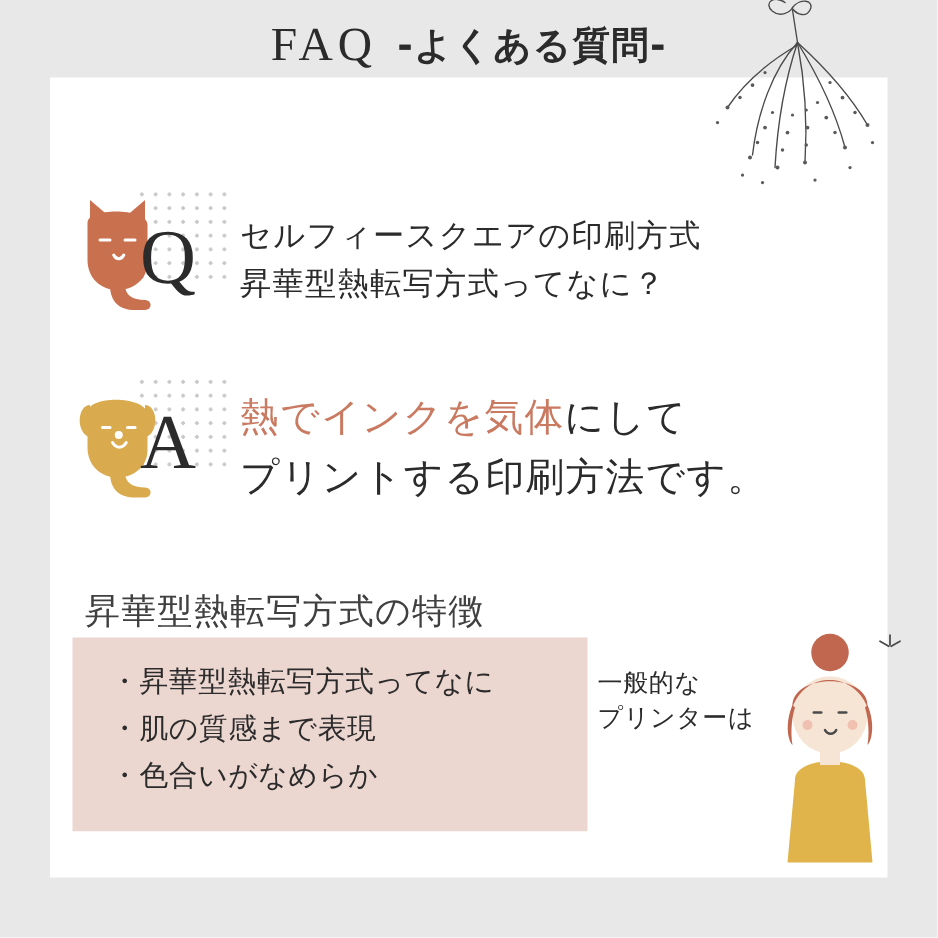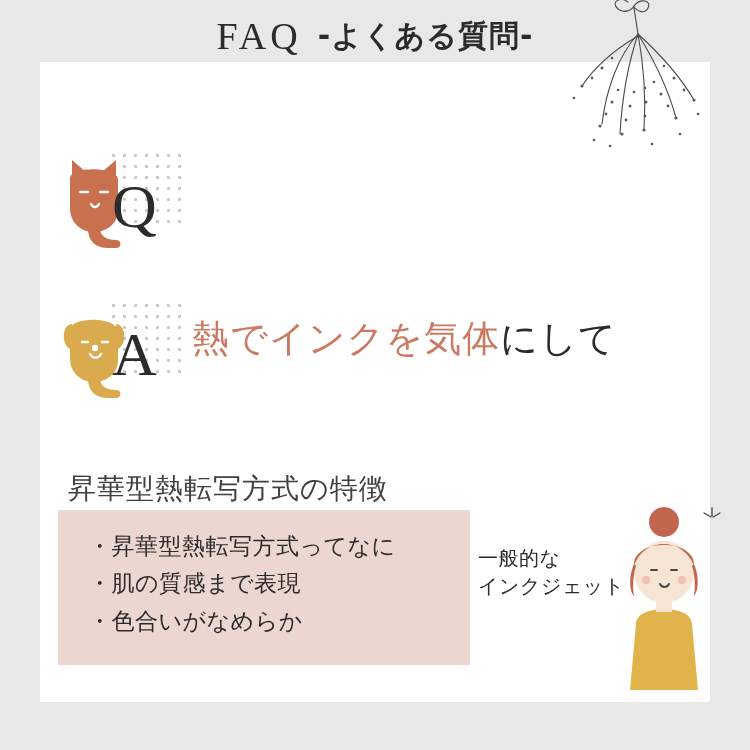--- a/index.html
+++ b/index.html
@@ -89,21 +89,21 @@
     left: 192px;
     top: 170px;
     font-size: 25px;
     line-height: 1.5;
     letter-spacing: 1px;
   }
   .answer {
     position: absolute;
     left: 192px;
     top: 310px;
-    font-size: 37px;
+    font-size: 31px;
     line-height: 1.55;
     letter-spacing: 1px;
   }
   .answer .hl { color: #c97a61; }
 
   
   .feature-title {
     position: absolute;
     left: 68px;
     top: 470px;
@@ -135,21 +135,20 @@
   
   .note {
     position: absolute;
     left: 478px;
     top: 533px;
     font-size: 20px;
     line-height: 1.42;
     letter-spacing: 0.5px;
     color: #2b2b2b;
     font-family: Liberation Serif, serif;
-    margin-top: 11px;
   }
 
   
   .illu { position: absolute; }
   #cat-illu  { left: 58px;  top: 148px; }
   #dog-illu  { left: 58px;  top: 298px; }
   #girl-illu { left: 618px; top: 500px; }
   #wreath    { left: 548px; top: -6px; }
 
   
@@ -249,36 +248,41 @@
           <path d="M44 44 L50 44"></path>
         <path d="M32 56 C35 61 40 61 43 56"></path>
       </g>
       <circle cx="37" cy="50" r="3.2" fill="#ffffff"></circle>
     </svg>
   </div>
 
   <div class="bigletter" id="q-letter">Q</div>
   <div class="bigletter" id="a-letter">A</div>
 
+  <div class="question jp">
+    <div>セルフィースクエアの印刷方式</div>
+    <div>昇華型熱転写方式ってなに？</div>
+  </div>
 
   <div class="answer jp">
     <div><span class="hl">熱でインクを気体</span><span>にして</span></div>
+    <div>プリントする印刷方法です。</div>
   </div>
 
   <div class="feature-title jp">昇華型熱転写方式の特徴</div>
   <div class="feature-box"></div>
   <div class="feature-list jp">
     <div>・昇華型熱転写方式ってなに</div>
     <div>・肌の質感まで表現</div>
     <div>・色合いがなめらか</div>
   </div>
 
   <div class="note jp">
     <div>一般的な</div>
-    <div>インクジェット</div>
+    <div>プリンターは</div>
   </div>
 
   <div class="illu" id="girl-illu">
     <svg width="110" height="200" viewBox="0 0 110 200">
 
       <path d="M18 124 C18 104 74 104 74 124 L80 190 L12 190 Z" fill="#e0b44a"></path>
 
       <rect x="38" y="96" width="16" height="16" fill="#f6e4d4"></rect>
 
       <ellipse cx="46" cy="72" rx="30" ry="31" fill="#f6e4d4"></ellipse>

